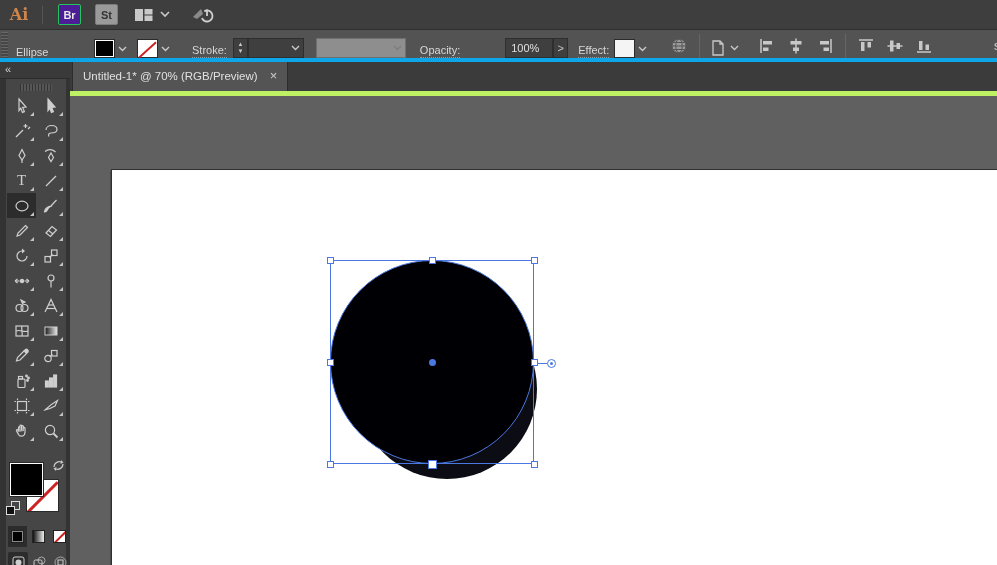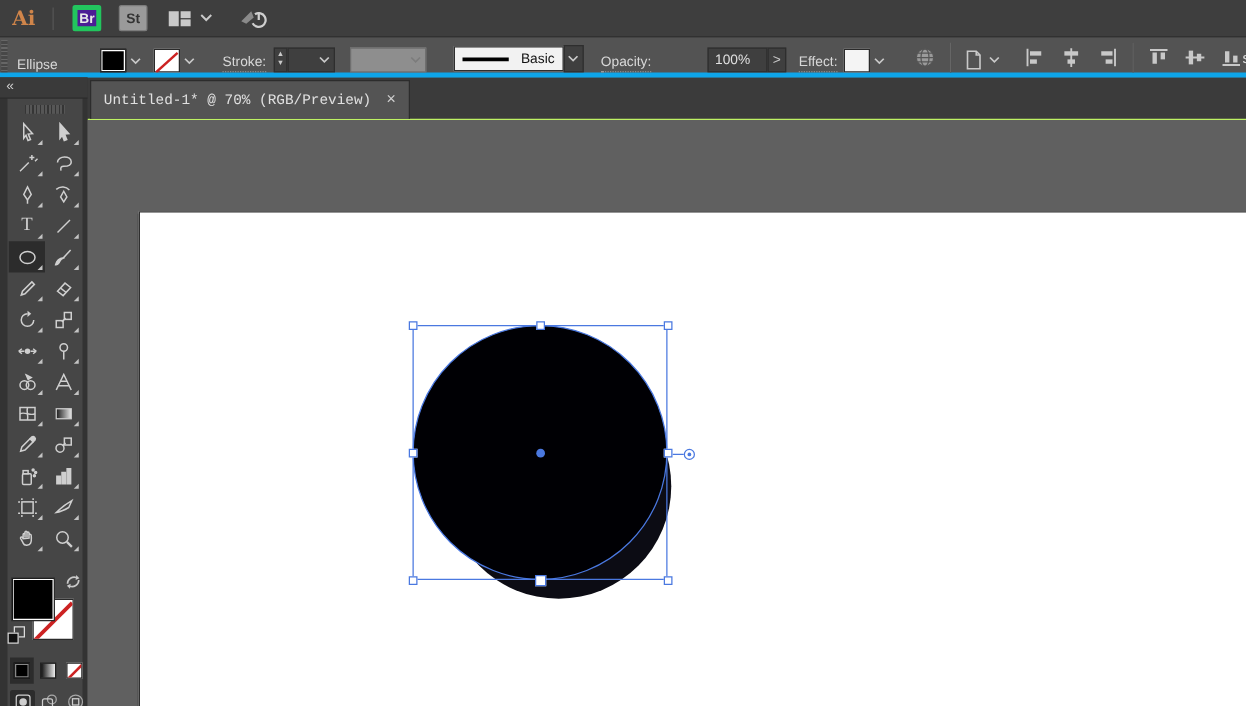--- a/index.html
+++ b/index.html
@@ -8,21 +8,21 @@
          background:#3e3e3e; position:relative; -webkit-font-smoothing:antialiased; }
 
   
   .menu-bar { height:30px; background:#3e3e3e; display:flex; align-items:center; border-bottom:1px solid #2e2e2e; }
   .app-logo { width:38px; text-align:center; font-family:"DejaVu Serif", serif; font-weight:bold;
               font-size:16px; color:#d0854a; letter-spacing:0; }
   .menu-item { padding:0 12px; font-size:12px; color:#e2e2e2; height:30px; line-height:30px; cursor:default; }
   .menu-sep { width:1px; height:18px; background:#555; margin:0 8px 0 4px; }
   .qbtn { width:23px; height:21px; margin:0 7px; display:flex; align-items:center; justify-content:center;
           font-size:11px; font-weight:bold; border-radius:2px; }
-  .qbtn.br { border:4px solid #22c55e; background:#4c1d95; color:#e8e8e8; }
+  .qbtn.br { border:1px solid #22c55e; background:#4c1d95; color:#e8e8e8; }
   .qbtn.st { background:#9a9a9a; color:#333; border:1px solid #7c7c7c; }
   .ws-group { display:flex; align-items:center; margin:0 6px; }
   .icon-btn { display:flex; align-items:center; justify-content:center; height:24px; padding:0 3px; }
 
   
   .control-bar { height:32px; background:#535353; border-bottom:4px solid #0ea5e9;
                  display:flex; align-items:flex-end; position:relative; overflow:hidden; }
   .cb-grip { width:7px; height:26px; margin-left:1px;
              background:repeating-linear-gradient(to bottom,#666 0 1px,#474747 1px 3px); }
   .cb-label { color:#d8d8d8; font-size:11px; white-space:nowrap; }
@@ -81,21 +81,21 @@
   .sw-grad { background:linear-gradient(to right,#111,#eee); }
   .sw-none { background:#fff; overflow:hidden; }
   .sw-none::after { content:""; position:absolute; left:-3px; right:-3px; top:50%; height:2px; background:#cc2222; transform:rotate(-45deg); }
 
   .mode-row { position:absolute; left:2px; top:473px; display:flex; gap:1px; }
   .mode-btn { width:20px; height:22px; display:flex; align-items:center; justify-content:center; border-radius:2px; }
   .mode-btn.active { background:#2c2c2c; }
 
   
   .canvas-col { flex:1; display:flex; flex-direction:column; min-width:0; }
-  .tab-bar { height:34px; background:#3b3b3b; border-bottom:1px solid #bef264; display:flex; align-items:flex-end;font-family:Liberation Mono, monospace; }
+  .tab-bar { height:34px; background:#3b3b3b; border-bottom:5px solid #bef264; display:flex; align-items:flex-end; }
   .doc-tab { height:31px; margin-left:2px; background:#545454; border:1px solid #2c2c2c; border-bottom:none;
              display:flex; align-items:center; padding:0 10px; gap:12px; }
   .doc-tab .title { font-size:11.5px; color:#e0e0e0; white-space:nowrap; }
   .doc-tab .close { color:#cfcfcf; font-size:13px; line-height:10px; }
 
   .viewport { position:relative; flex:1; background:#606060; overflow:hidden; }
   .artboard { position:absolute; left:41px; top:73px; width:900px; height:440px; background:#fff;
               border:1px solid #2f2f2f; box-shadow:-3px 0 0 -2px #4a4a4a; }
   .shape { position:absolute; border-radius:50%; }
   .sel-bbox { position:absolute; border:1px solid var(--sel); }
@@ -175,31 +175,20 @@
 
   <div class="disabled-field" style="width:90px;margin-left:12px;">
     <span></span>
     <span class="chev-btn">
       <svg width="9" height="6" viewBox="0 0 9 6">
           <polyline points="1,1 4.5,4.5 8,1" fill="none" stroke="#7c7c7c" stroke-width="1.4"></polyline>
         </svg>
     </span>
   </div>
 
-  <div style="display:flex;align-items:center;margin-left:22px;">
-    <div class="brush-field" style="width:88px;">
-      <span class="brush-line"></span>
-      <span>Basic</span>
-    </div>
-    <div class="dark-field chev-btn" style="width:16px;height:22px;justify-content:center;">
-      <svg width="9" height="6" viewBox="0 0 9 6">
-          <polyline points="1,1 4.5,4.5 8,1" fill="none" stroke="#c9c9c9" stroke-width="1.4"></polyline>
-        </svg>
-    </div>
-  </div>
 
   <span class="cb-label cb-link" style="margin-left:14px;">Opacity:</span>
   <div style="display:flex;align-items:center;margin-left:5px;">
     <div class="dark-field" style="width:48px;padding-left:5px;margin-left:40px;">
       <span>100%</span>
     </div>
     <div class="dark-field" style="width:15px;justify-content:center;color:#c9c9c9;">
       <span>&gt;</span>
     </div>
   </div>

